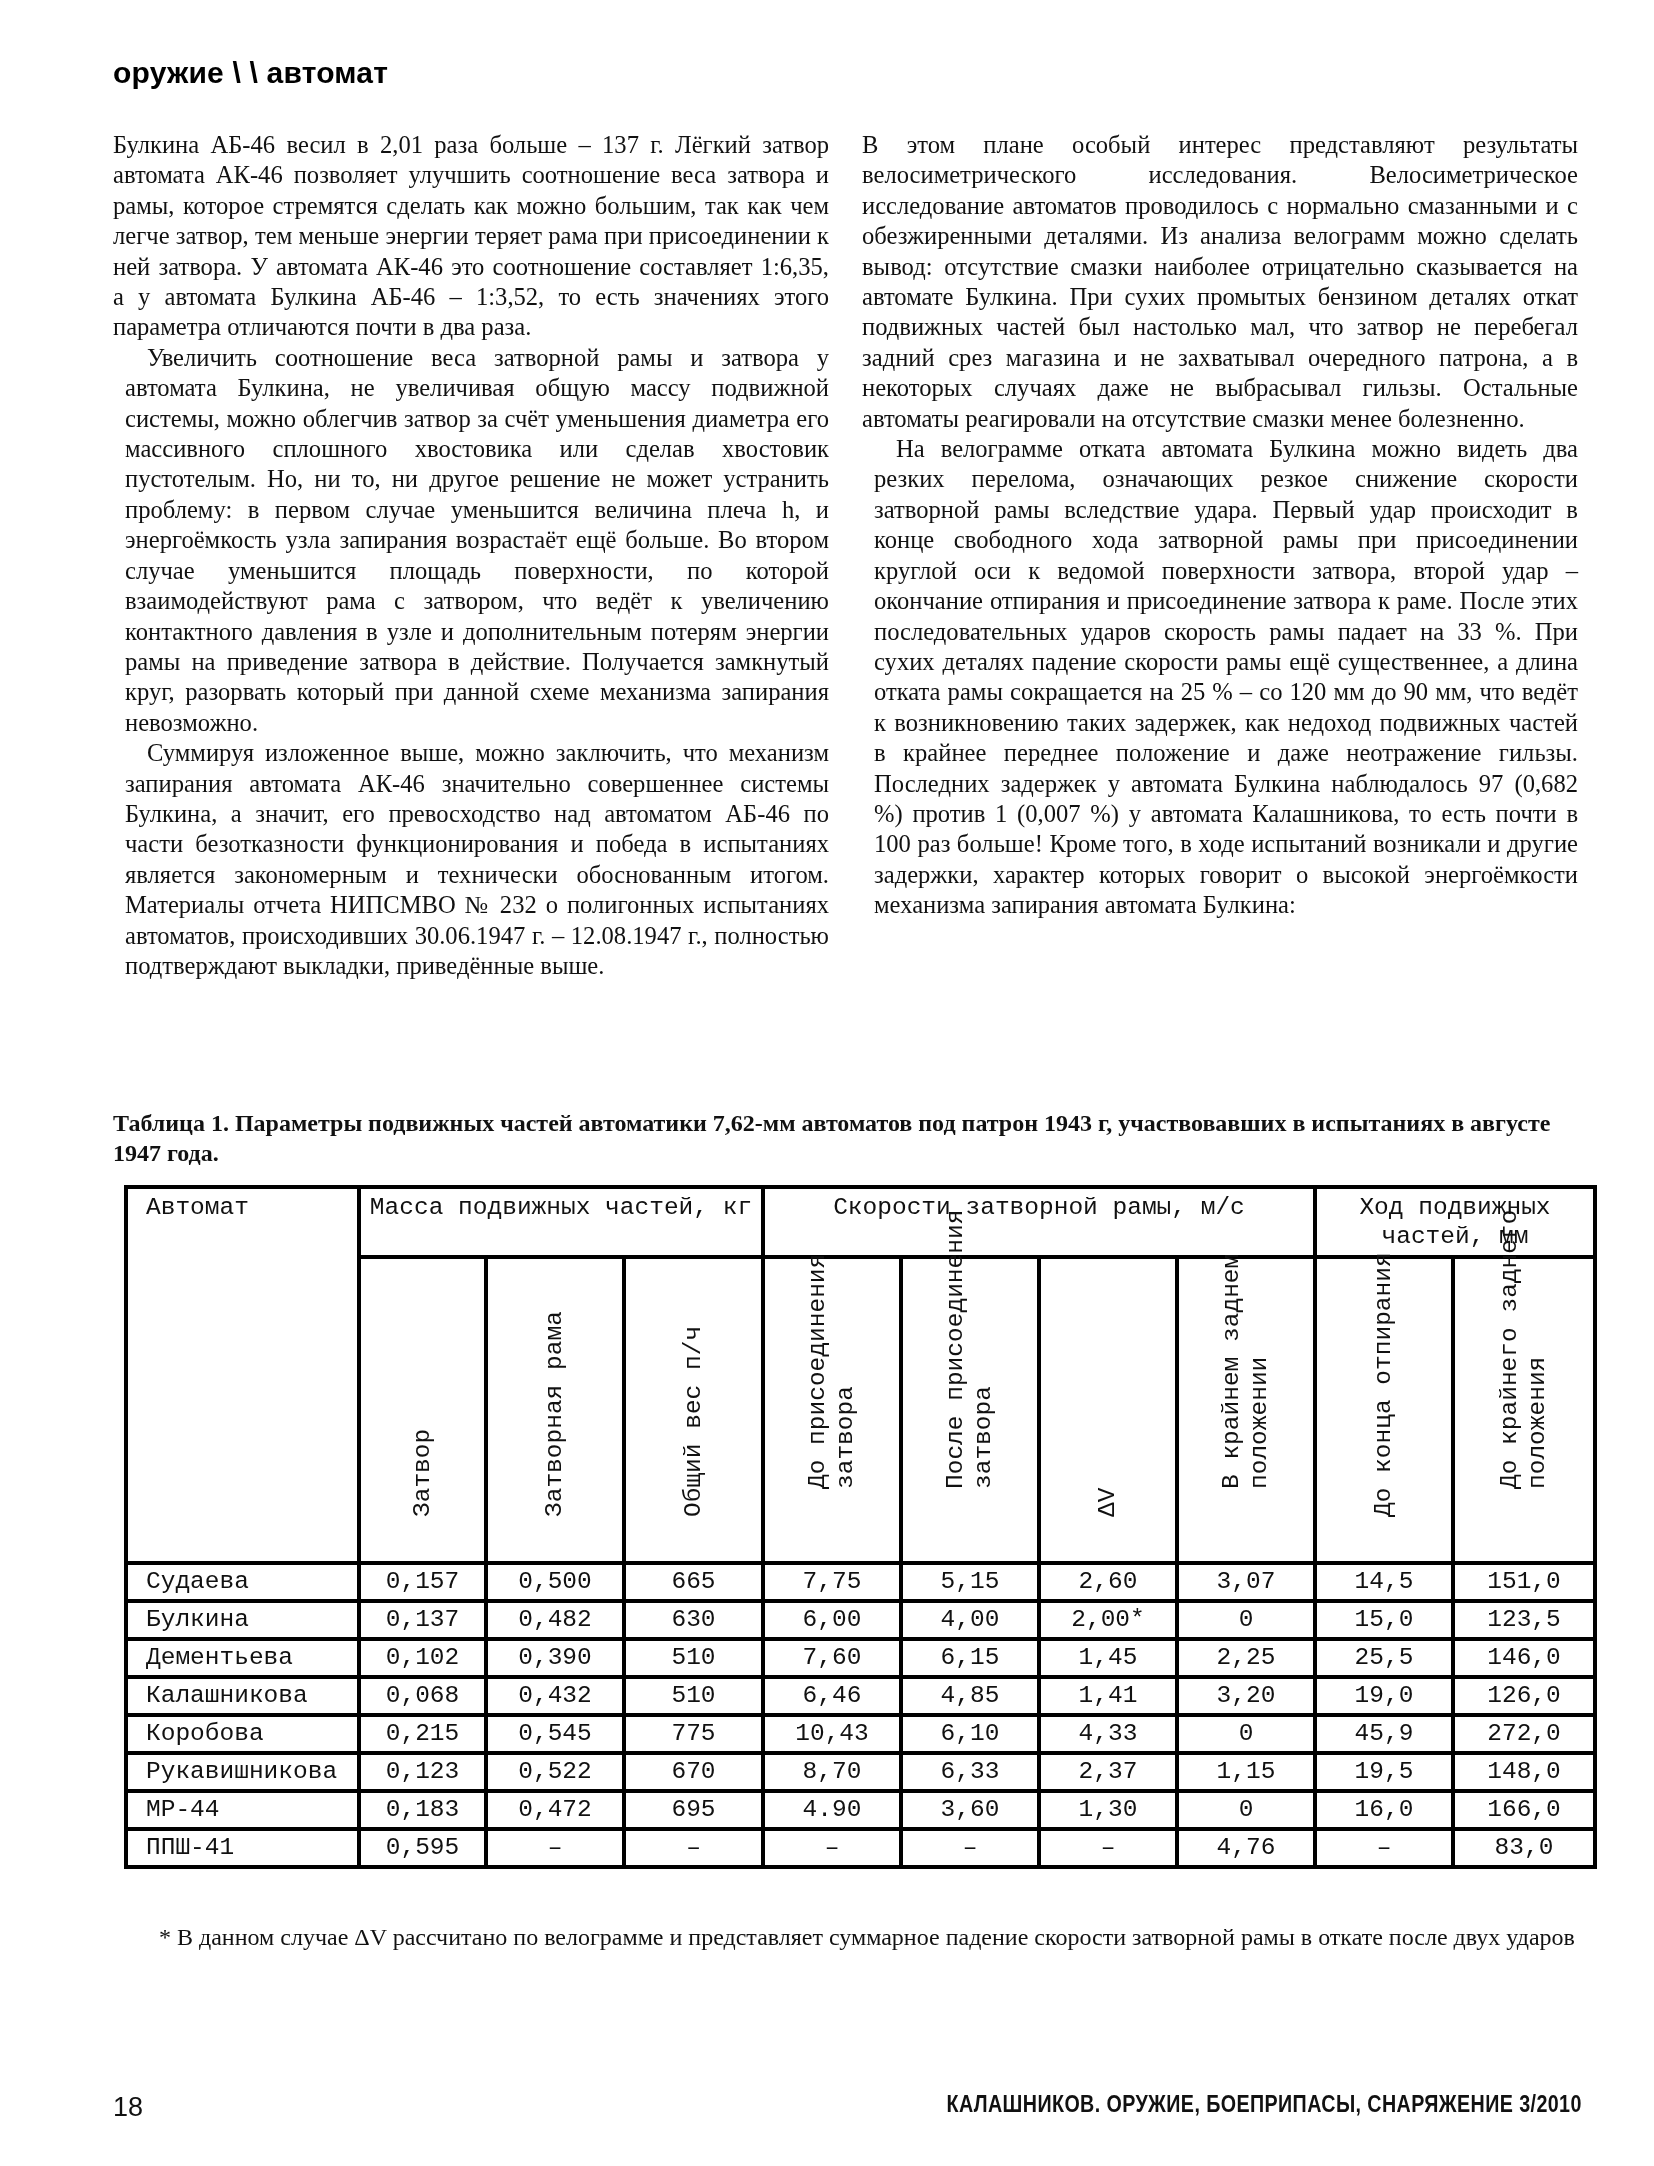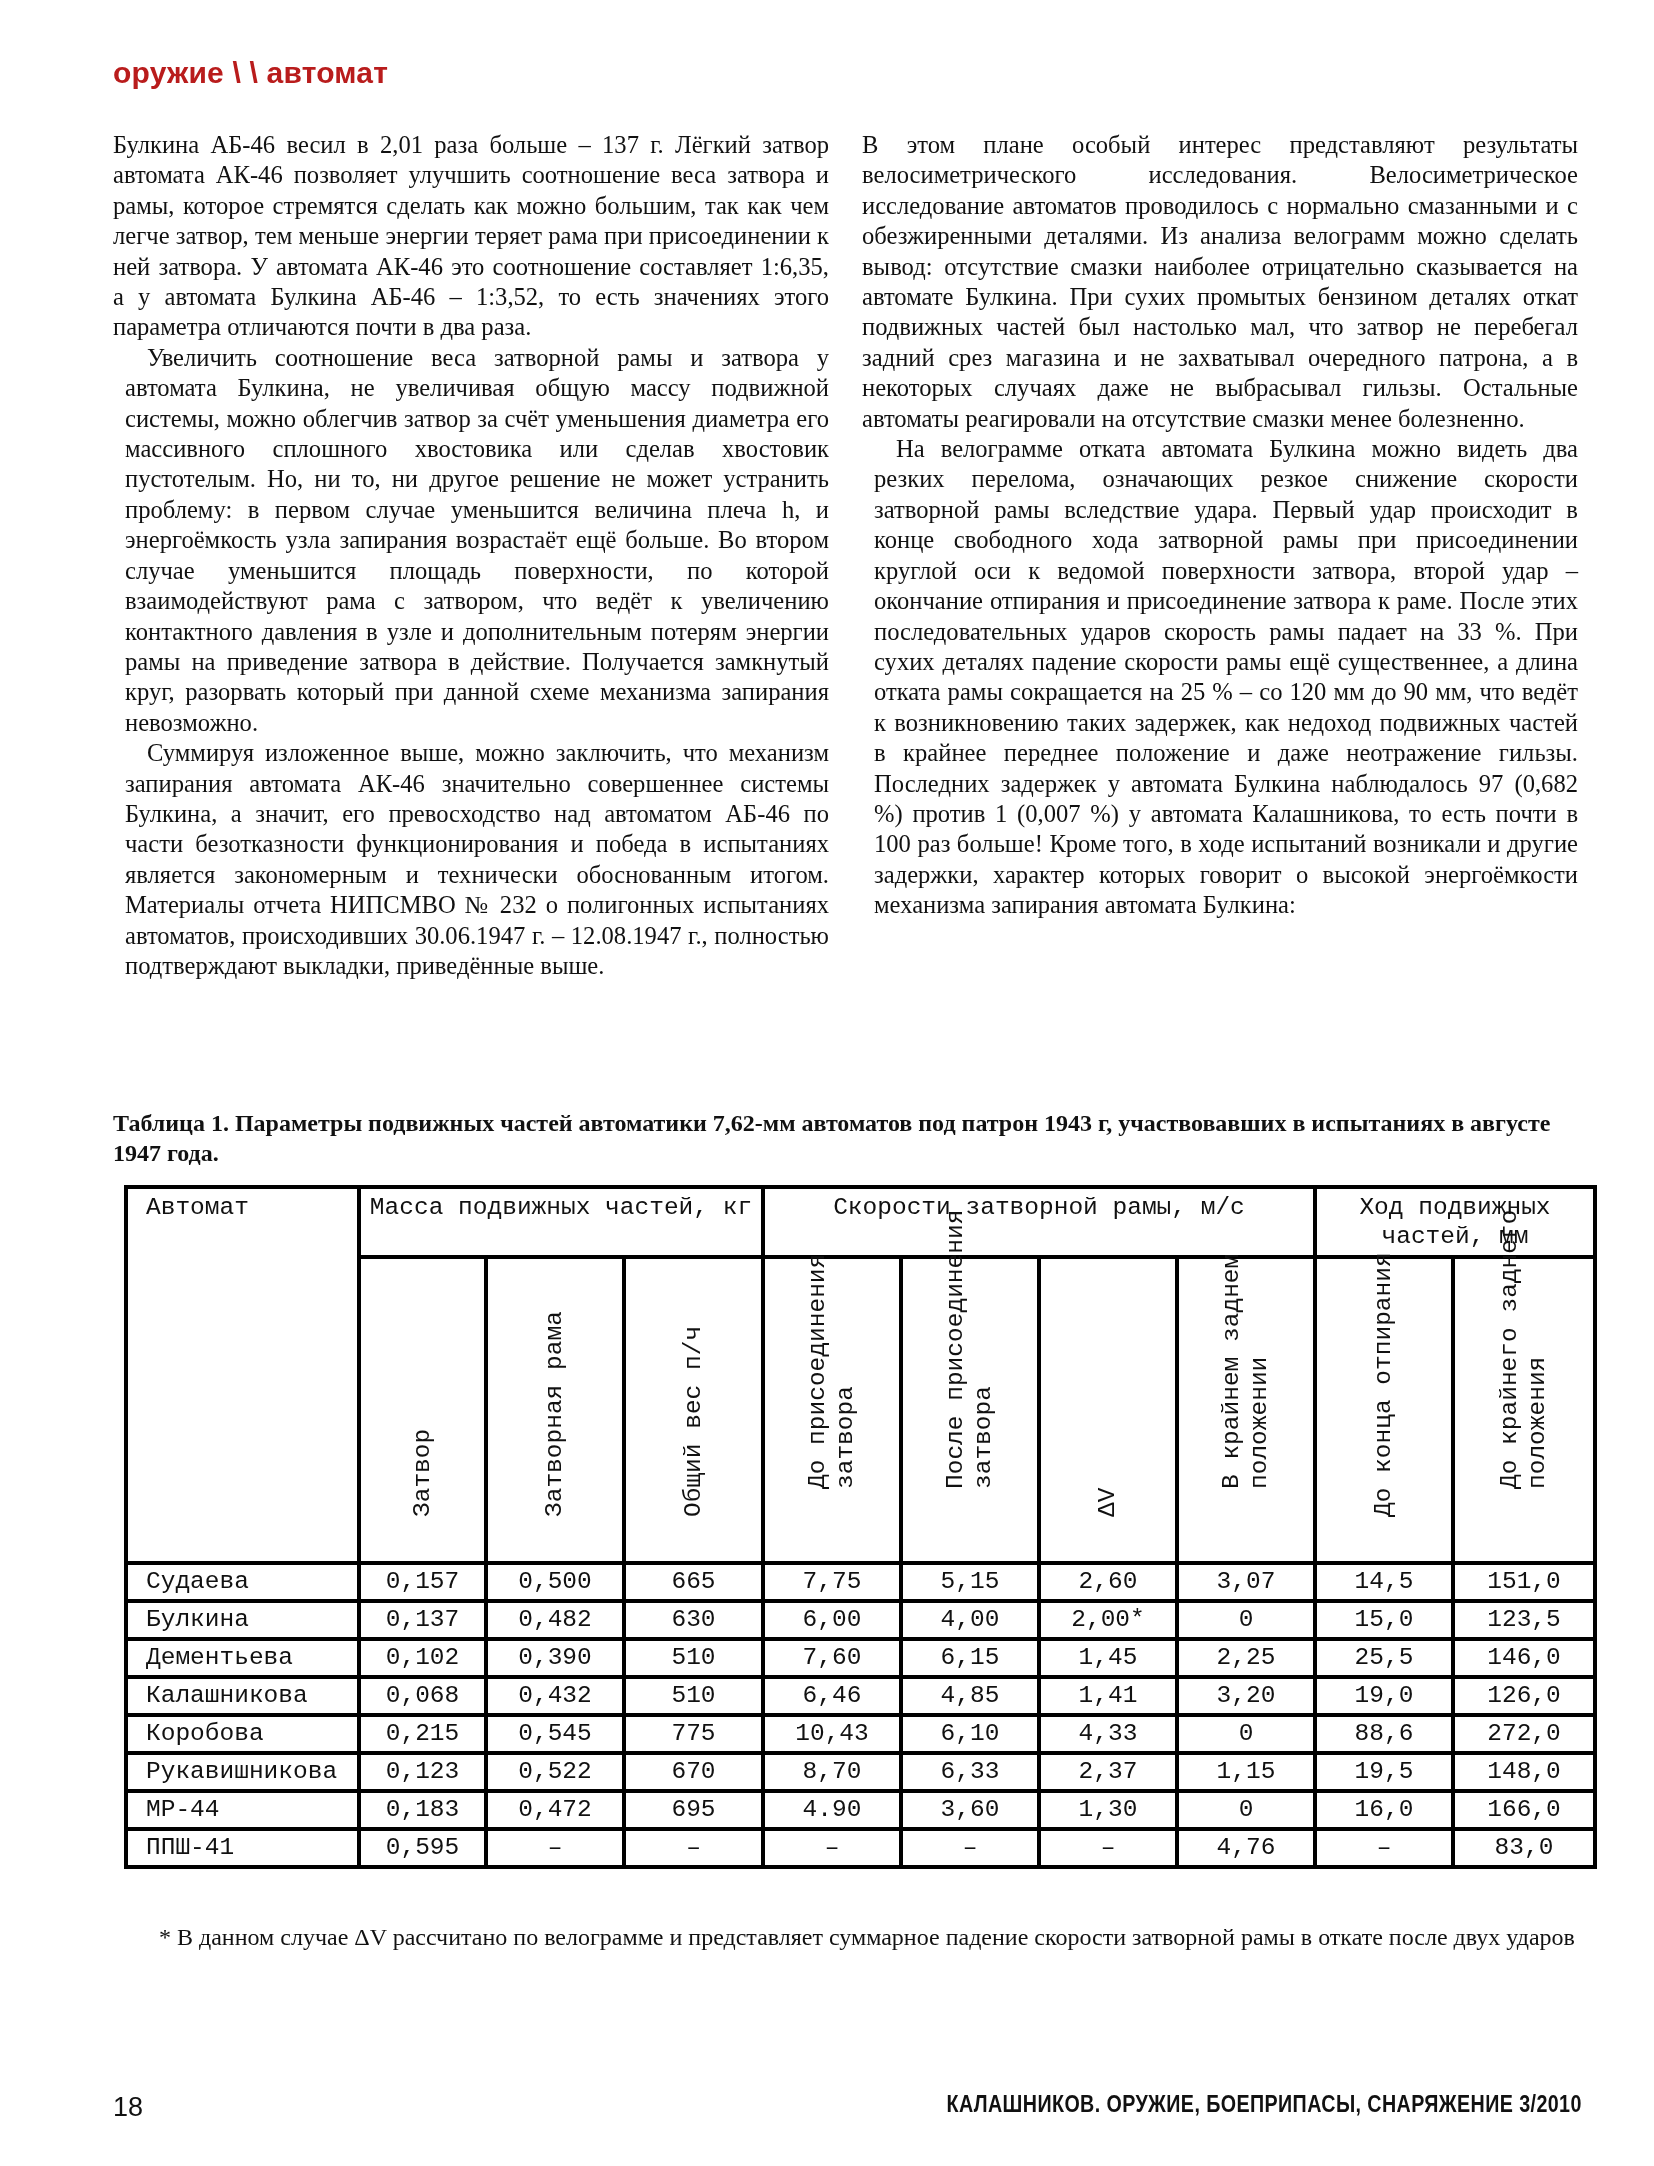--- a/index.html
+++ b/index.html
@@ -1,21 +1,21 @@
 <!DOCTYPE html>
 <html><head>
 <meta charset="utf-8">
 <style>
   html, body { margin: 0; padding: 0; background: #ffffff; }
   body { width: 1654px; height: 2166px; position: relative; overflow: hidden; color: #111; }
 
   .section-header {
     position: absolute; left: 113px; top: 56px;
     font-family: "Liberation Sans", "DejaVu Sans", sans-serif;
-    font-weight: bold; font-size: 30px; color: #b91c1c; letter-spacing: 0.2px;
+    font-weight: bold; font-size: 30px; color: #000000; letter-spacing: 0.2px;
   }
 
   .col {
     position: absolute; top: 130px; width: 716px;
     font-family: "Liberation Serif", "DejaVu Serif", serif;
     font-size: 24.6px; line-height: 30.4px; text-align: justify; hyphens: manual;
   }
   .col-left { left: 113px; }
   .col-right { left: 862px; }
   .col p { margin: 0; text-indent: 0; }
@@ -186,21 +186,21 @@
       </tr>
       <tr>
         <td class="name">Коробова</td>
         <td>0,215</td>
         <td>0,545</td>
         <td>775</td>
         <td>10,43</td>
         <td>6,10</td>
         <td>4,33</td>
         <td>0</td>
-        <td>88,6</td>
+        <td>45,9</td>
         <td>272,0</td>
       </tr>
       <tr>
         <td class="name">Рукавишникова</td>
         <td>0,123</td>
         <td>0,522</td>
         <td>670</td>
         <td>8,70</td>
         <td>6,33</td>
         <td>2,37</td>

